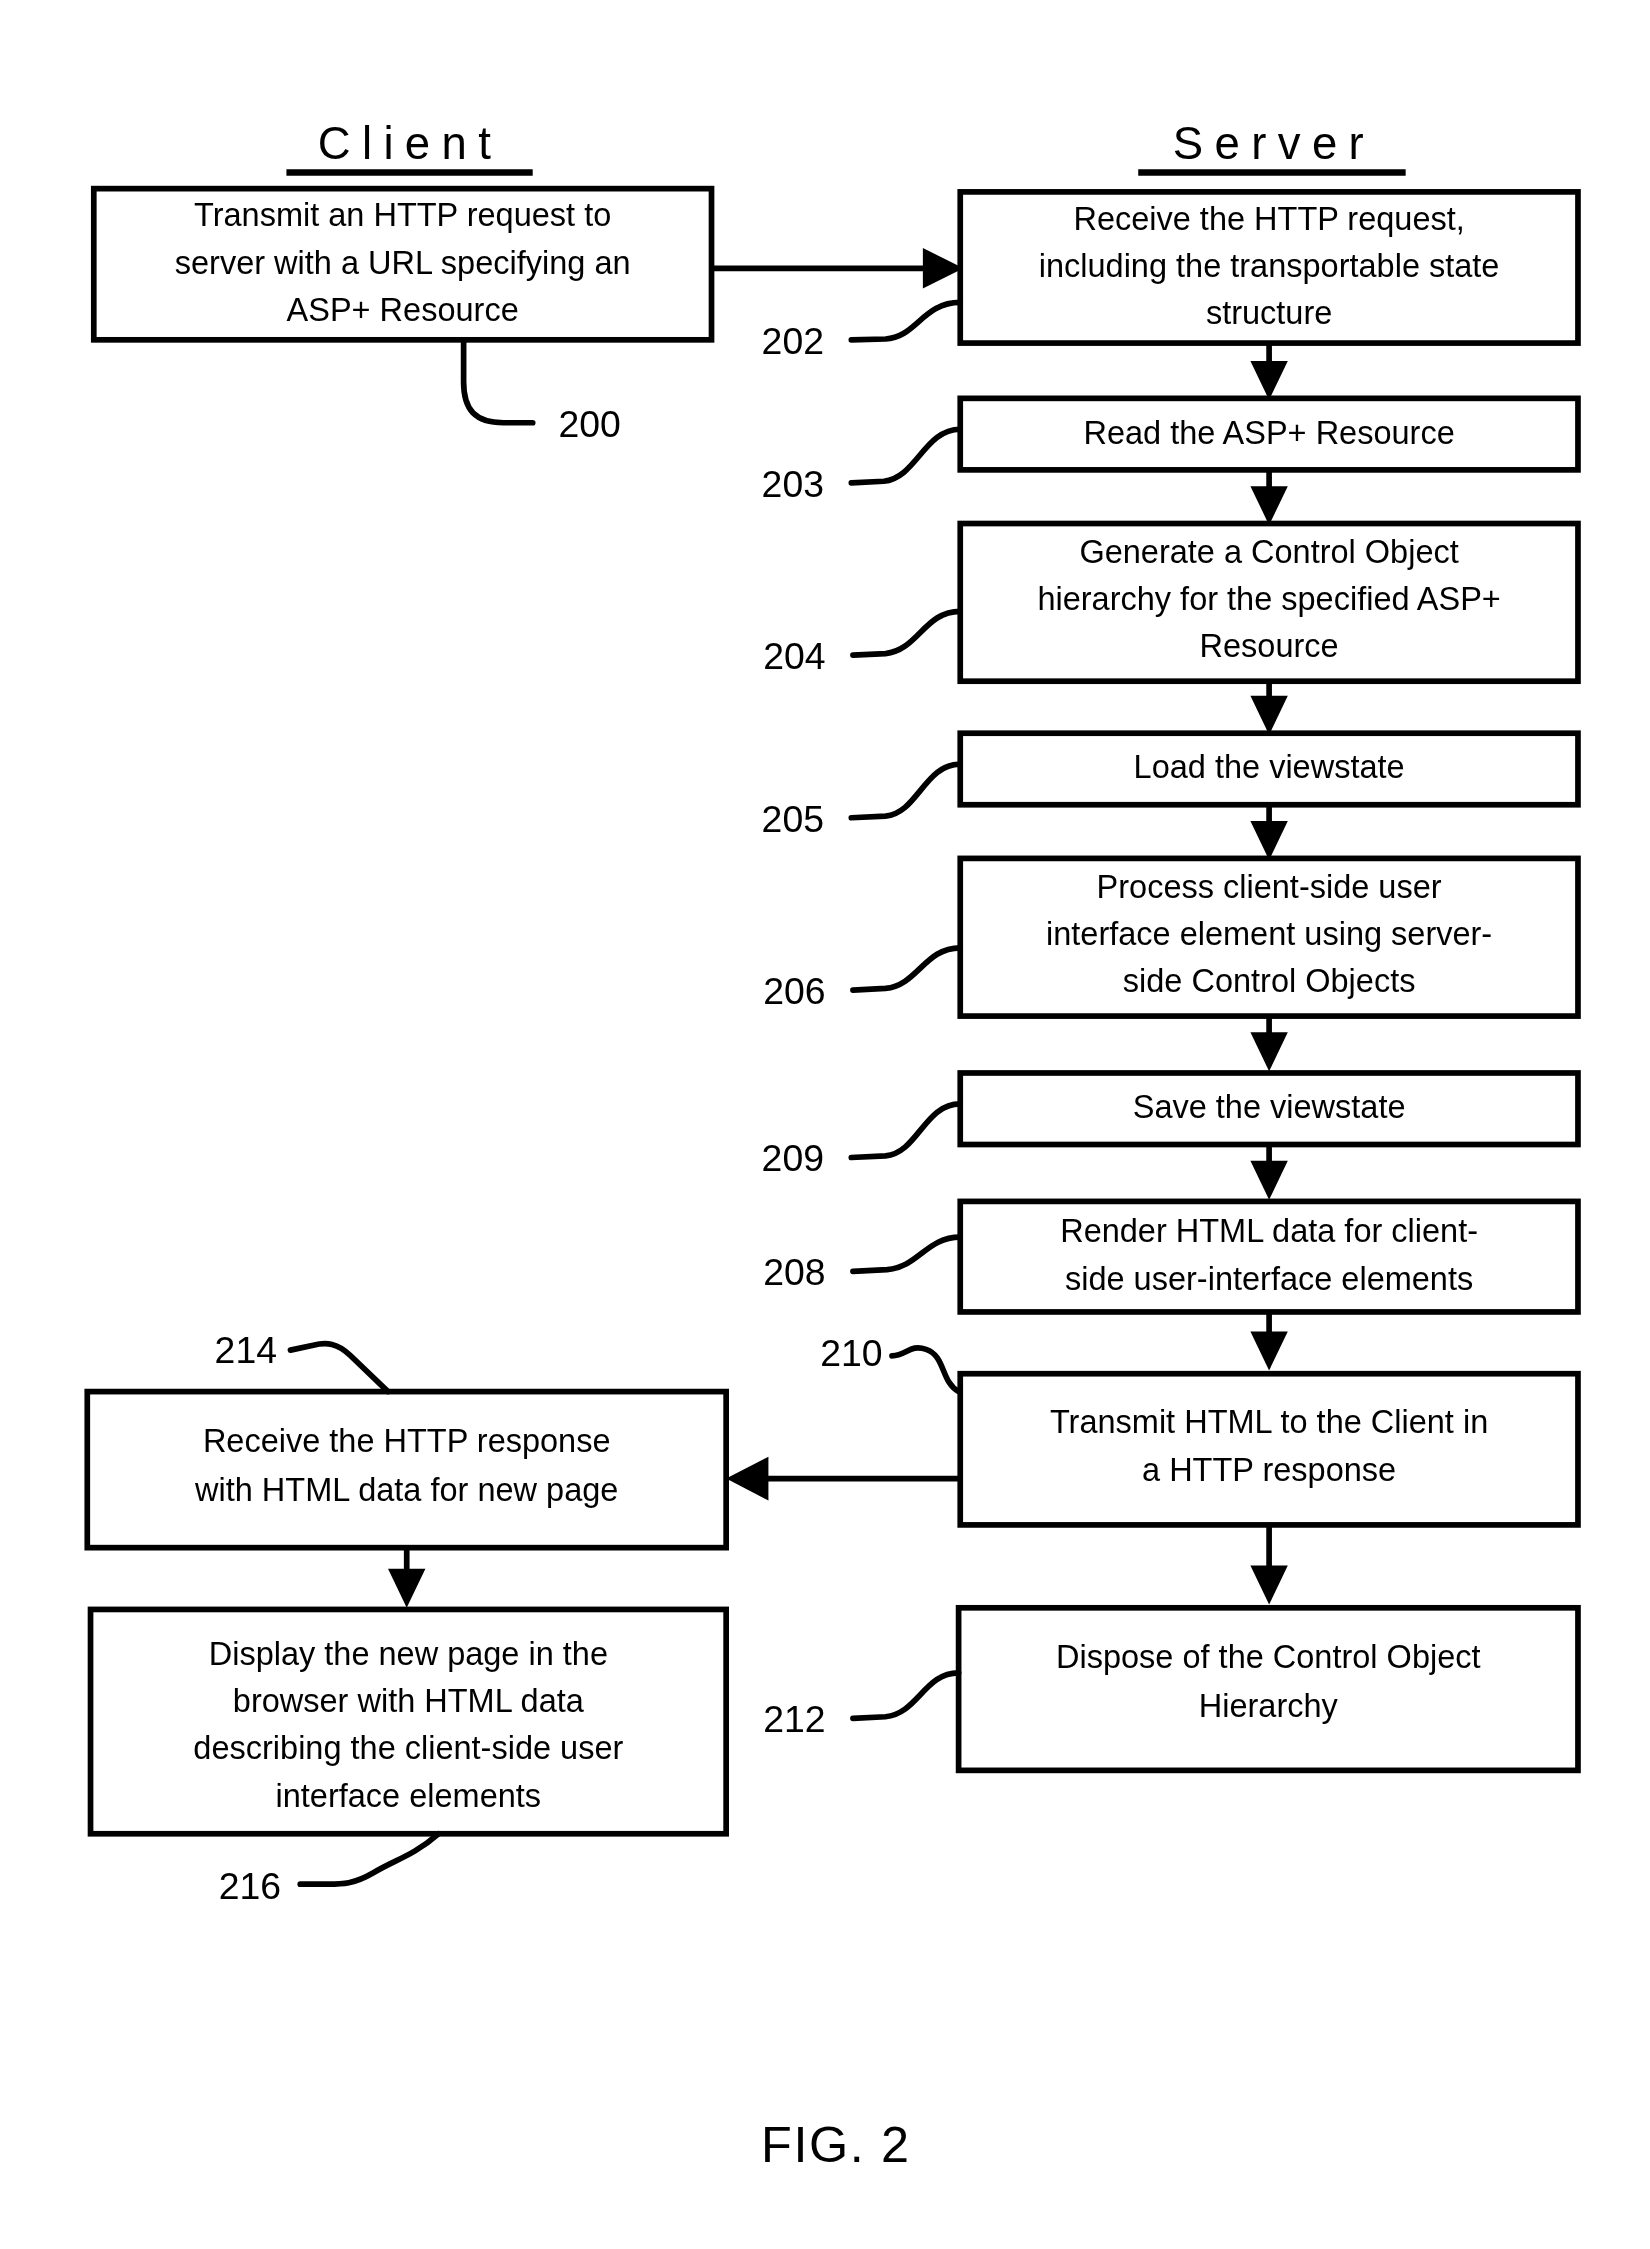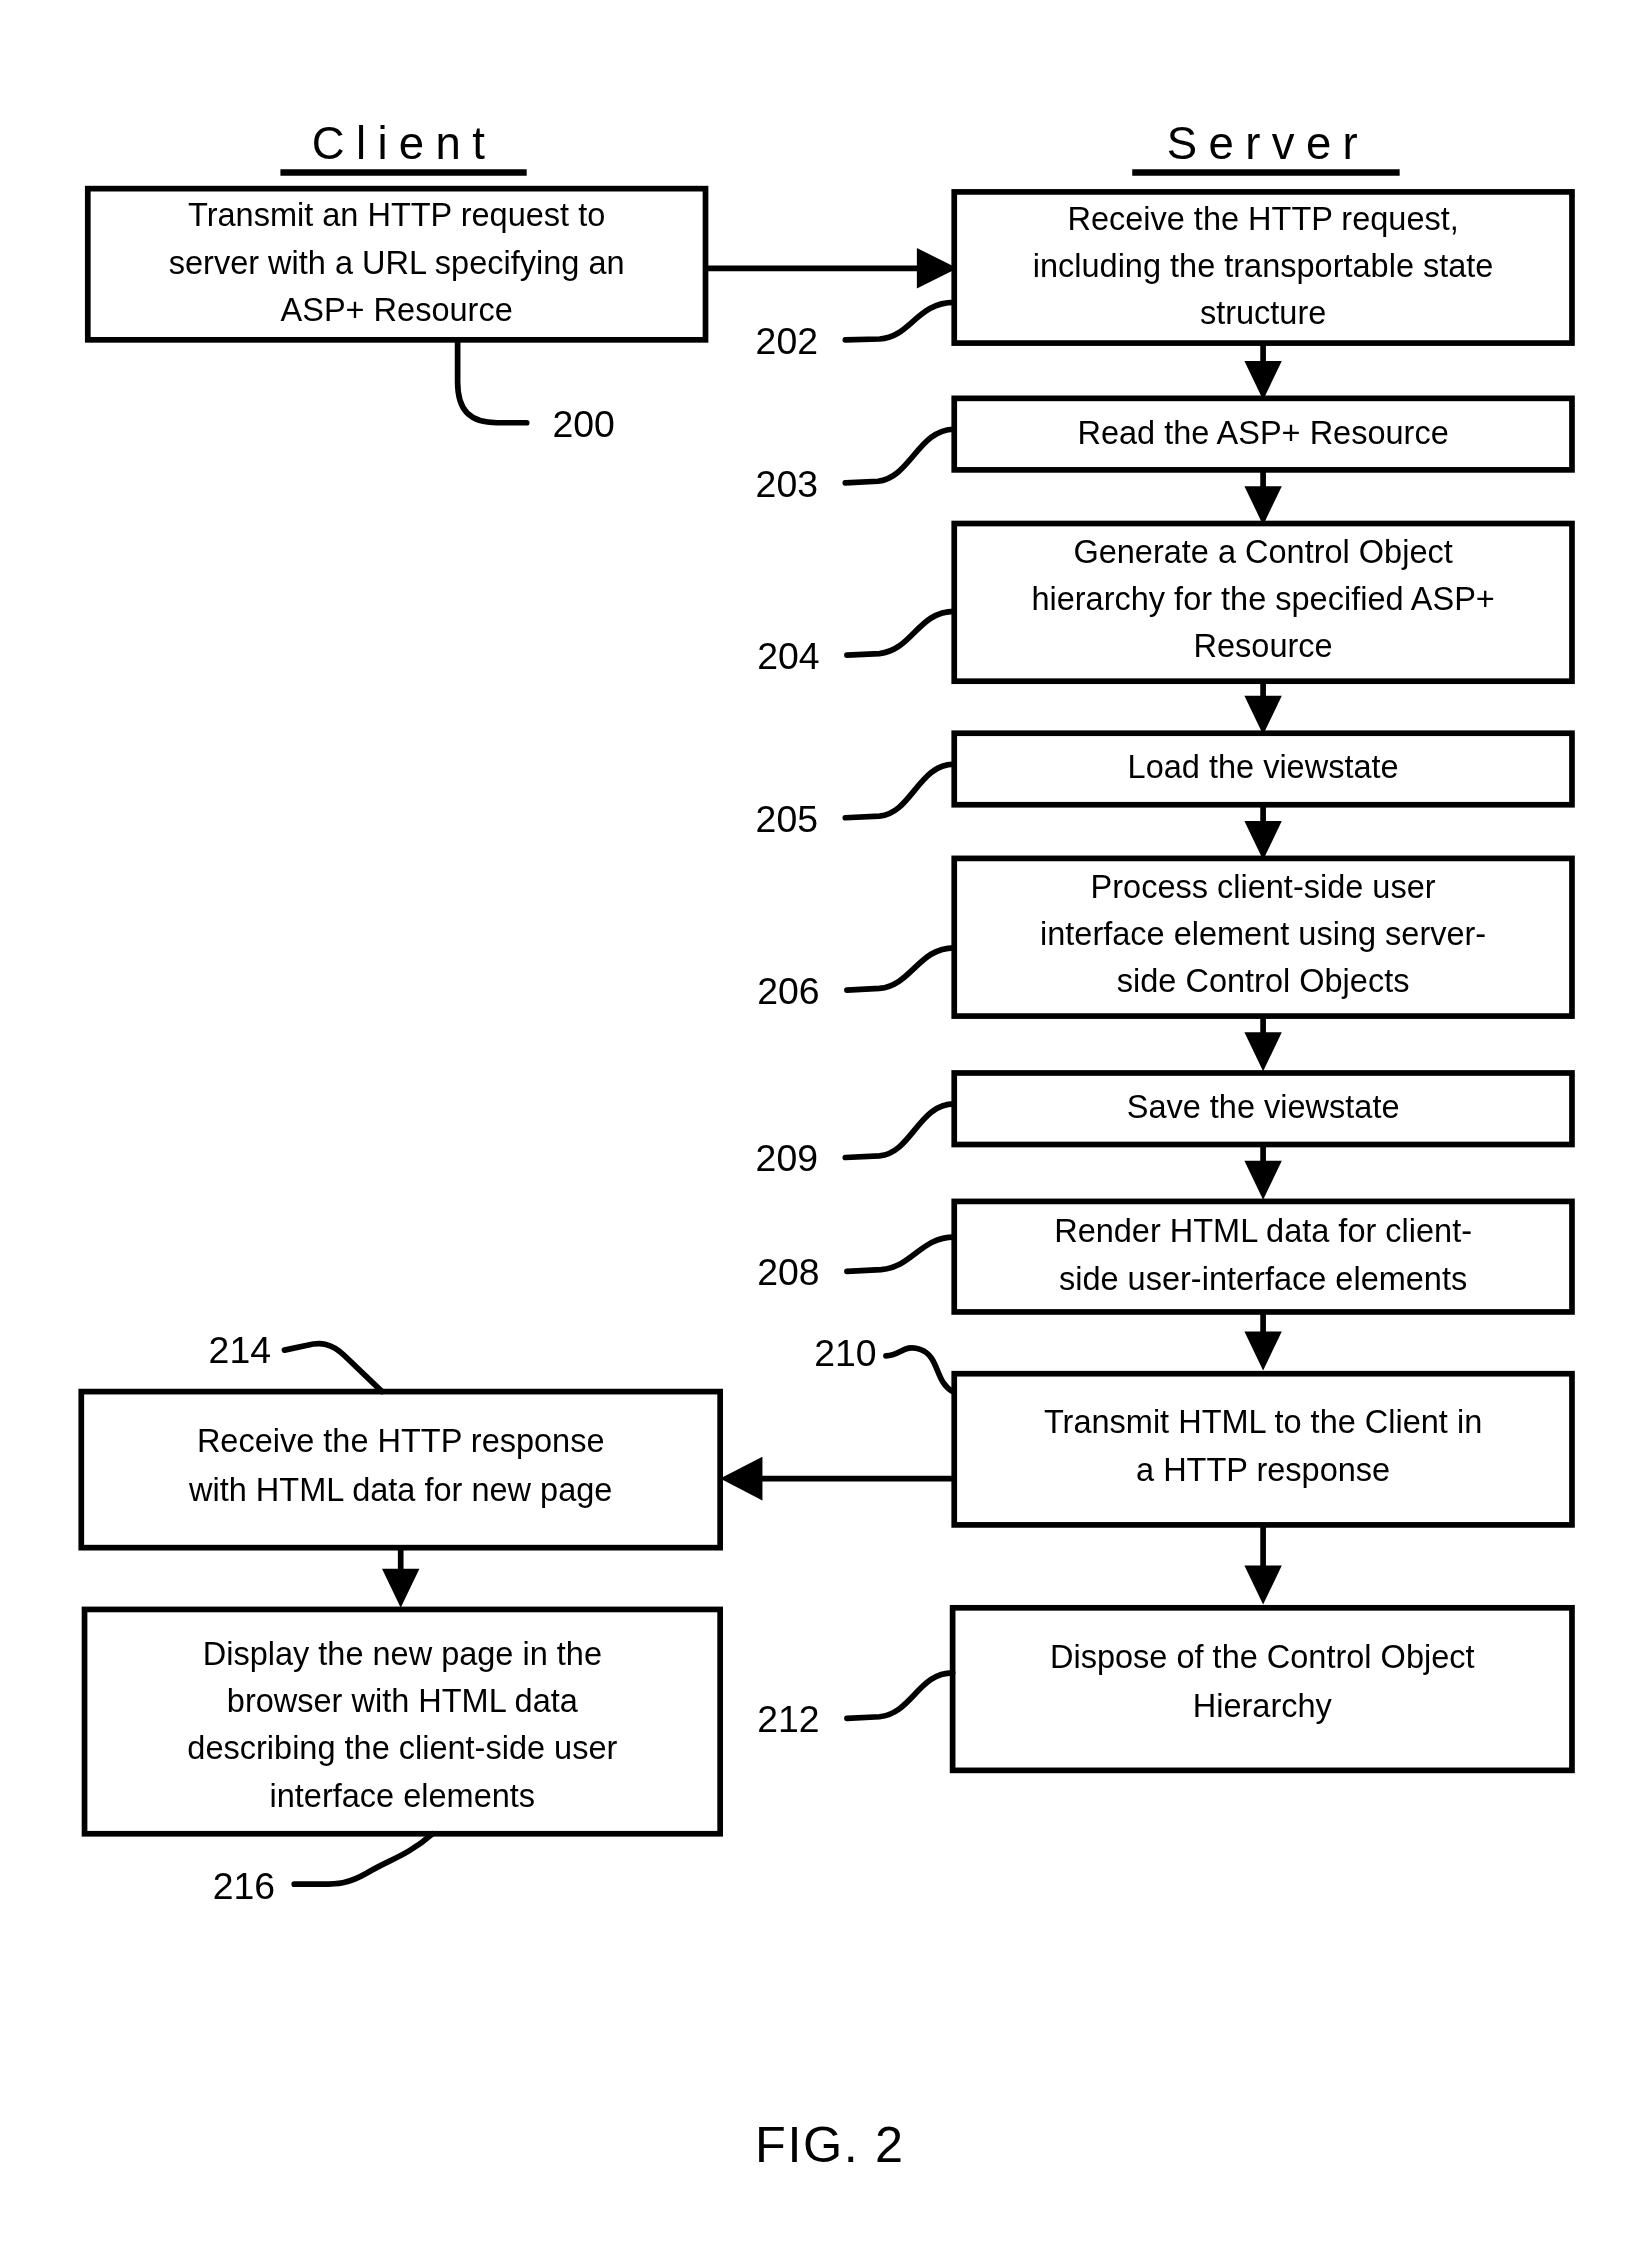--- a/index.html
+++ b/index.html
@@ -10,21 +10,21 @@
   body {
     width: 1650px;
     height: 2250px;
     font-family: "Liberation Sans", sans-serif;
     color: #000000;
     position: relative;
     overflow: hidden;
   }
   #figure-root {
     position: absolute;
-    left: 0; top: 0;
+    left: 6px; top: 0;
     width: 1345px;
     height: 2250px;
   }
   svg.flow {
     display: block;
     width: 1650px;
     height: 2250px;
   }
   .box-rect {
     fill: #ffffff;

